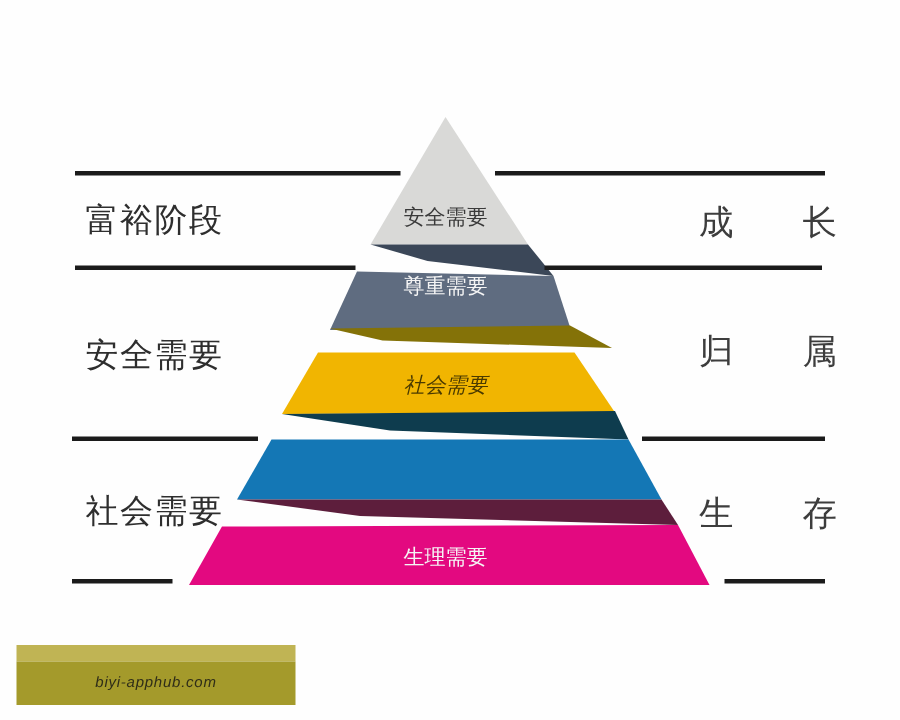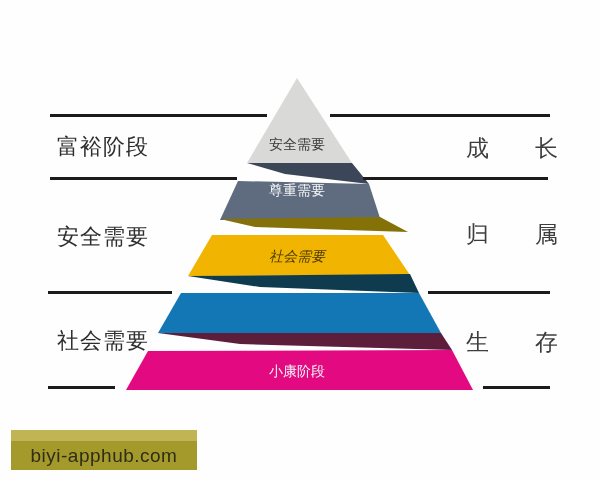--- a/index.html
+++ b/index.html
@@ -20,21 +20,21 @@
   .band-label{
     position:absolute;left:217px;width:160px;text-align:center;
     font-size:14px;font-weight:500;line-height:16px;white-space:nowrap;
   }
   .watermark{position:absolute;left:11px;top:430px;width:186px;height:40px;}
   .watermark .strip{position:absolute;left:0;top:0;width:100%;height:11px;}
   .watermark .box{
     position:absolute;left:0;top:11px;width:100%;height:29px;
     display:flex;align-items:center;justify-content:center;
   }
-  .watermark .box span{font-size:19px;color:#2f2d18;letter-spacing:0.5px;}
+  .watermark .box span{font-size:10px;color:#2f2d18;letter-spacing:0.5px;font-style:italic;}
 </style>
 </head>
 <body>
 
 <div class="page">
 
   <svg class="layer" width="600" height="480" viewBox="0 0 600 480">
     <polygon points="297,78 352,163 247,163" fill="#d9d9d7"></polygon>
     <polygon points="247,163 352,163 369,184 285,174" fill="#3b4758"></polygon>
     <polygon points="238,181 369,184 380,218 220,220" fill="#5f6c80"></polygon>
@@ -68,21 +68,21 @@
     <span>属</span>
   </div>
   <div class="category-label" style="top:330px;">
     <span>生</span>
     <span>存</span>
   </div>
 
   <div class="band-label" style="top: 136px; color: rgb(58, 58, 58);">安全需要</div>
   <div class="band-label" style="top: 182px; color: rgb(245, 245, 245);">尊重需要</div>
   <div class="band-label" style="top: 248px; color: rgb(74, 58, 0); font-style: italic;">社会需要</div>
-  <div class="band-label" style="top: 363px; color: rgb(245, 245, 245);">小康阶段</div>
+  <div class="band-label" style="top: 363px; color: rgb(245, 245, 245);">生理需要</div>
 
   <div class="watermark">
     <div class="strip" style="background: rgb(192, 180, 84);"></div>
     <div class="box" style="background: rgb(164, 154, 43);">
       <span>biyi-apphub.com</span>
     </div>
   </div>
 
 </div>
 

